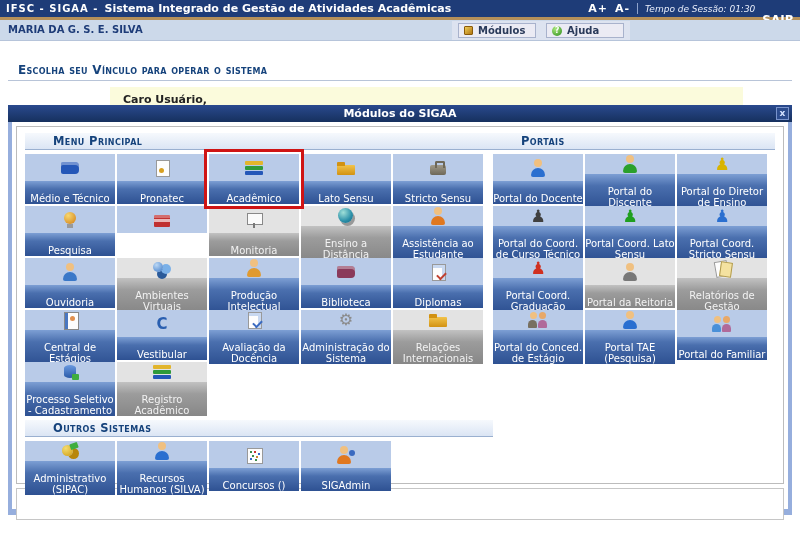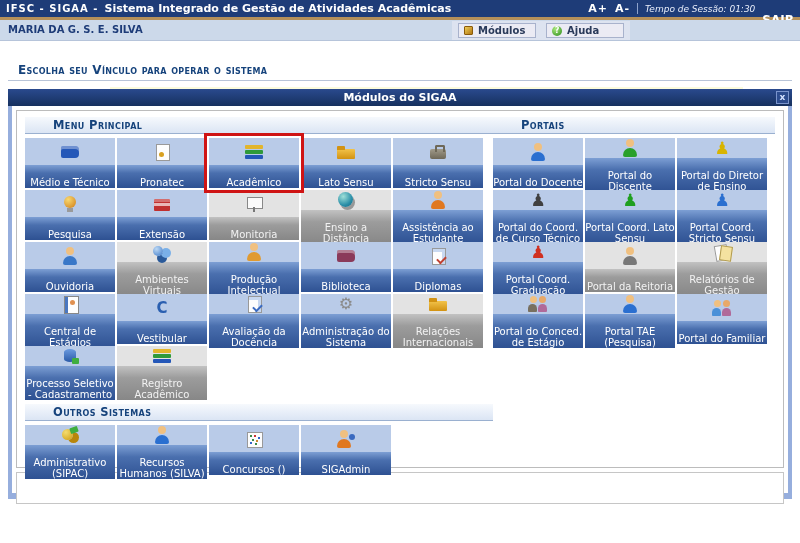--- a/index.html
+++ b/index.html
@@ -30,21 +30,21 @@
   .help-circ { width:10px; height:10px; border-radius:50%; background:radial-gradient(circle at 35% 30%,#a8e87a,#2a8a1a);
                color:#fff; font-size:8px; font-weight:bold; text-align:center; line-height:10px; }
 
   
   .vinculo-head { margin:22px 8px 0 8px; padding:0 0 3px 10px; border-bottom:1px solid #b8c4d8;
                   font-size:12px; font-weight:bold; color:#16437c; font-variant:small-caps; letter-spacing:.3px;}
   .yellowbox { position:absolute; left:110px; top:87px; width:633px; height:18px; background:#fbfbdc; }
   .greeting { position:absolute; left:13px; top:6px; font-size:11px; font-weight:bold; color:#222; }
 
   
-  .modal { position:absolute; left:8px; top:89px; width:784px; height:410px; }
+  .modal { position:absolute; left:8px; top:105px; width:784px; height:410px; }
   .modal-title { height:17px; background:linear-gradient(#2a4a8e,#16305e); color:#fff; text-align:center;
                  font-size:11px; font-weight:bold; line-height:17px; position:relative; }
   .modal-close { position:absolute; right:3px; top:2px; width:13px; height:13px; background:#2c4c8e;
                  border:1px solid #7a94cc; color:#d4e2ff; font-size:9px; font-weight:bold; text-align:center;
                  line-height:11px; cursor:pointer; }
   .modal-body { position:absolute; top:17px; left:0; right:0; bottom:0; background:#fff;
                 border-left:4px solid #96aedd; border-right:4px solid #96aedd; border-bottom:6px solid #96aedd; }
   .content-box { border:1px solid #bcbcbc; margin:4px; padding:6px 8px; display:flex; 
                  background:#fff; height:358px; }
   .footer-box { border:1px solid #c6c6c6; margin:0 4px; height:32px; background:#fff; }
@@ -225,21 +225,20 @@
               <div class="mod-btn">
                 <span class="icon-area">
                   <span class="ic lamp-icon" style="color: rgb(208, 124, 20);"></span>
                 </span>
                 <span class="mod-label">Pesquisa</span>
               </div>
               <div class="mod-btn">
                 <span class="icon-area">
                   <span class="ic gift-icon" style="color: rgb(192, 48, 48);"></span>
                 </span>
-                <span class="mod-label">Extensão</span>
               </div>
               <div class="mod-btn disabled">
                 <span class="icon-area">
                   <span class="ic presentation-board-icon" style="color: rgb(136, 136, 136);"></span>
                 </span>
                 <span class="mod-label">Monitoria</span>
               </div>
               <div class="mod-btn disabled">
                 <span class="icon-area">
                   <span class="ic globe-icon" style="color: rgb(42, 143, 168);"></span>

